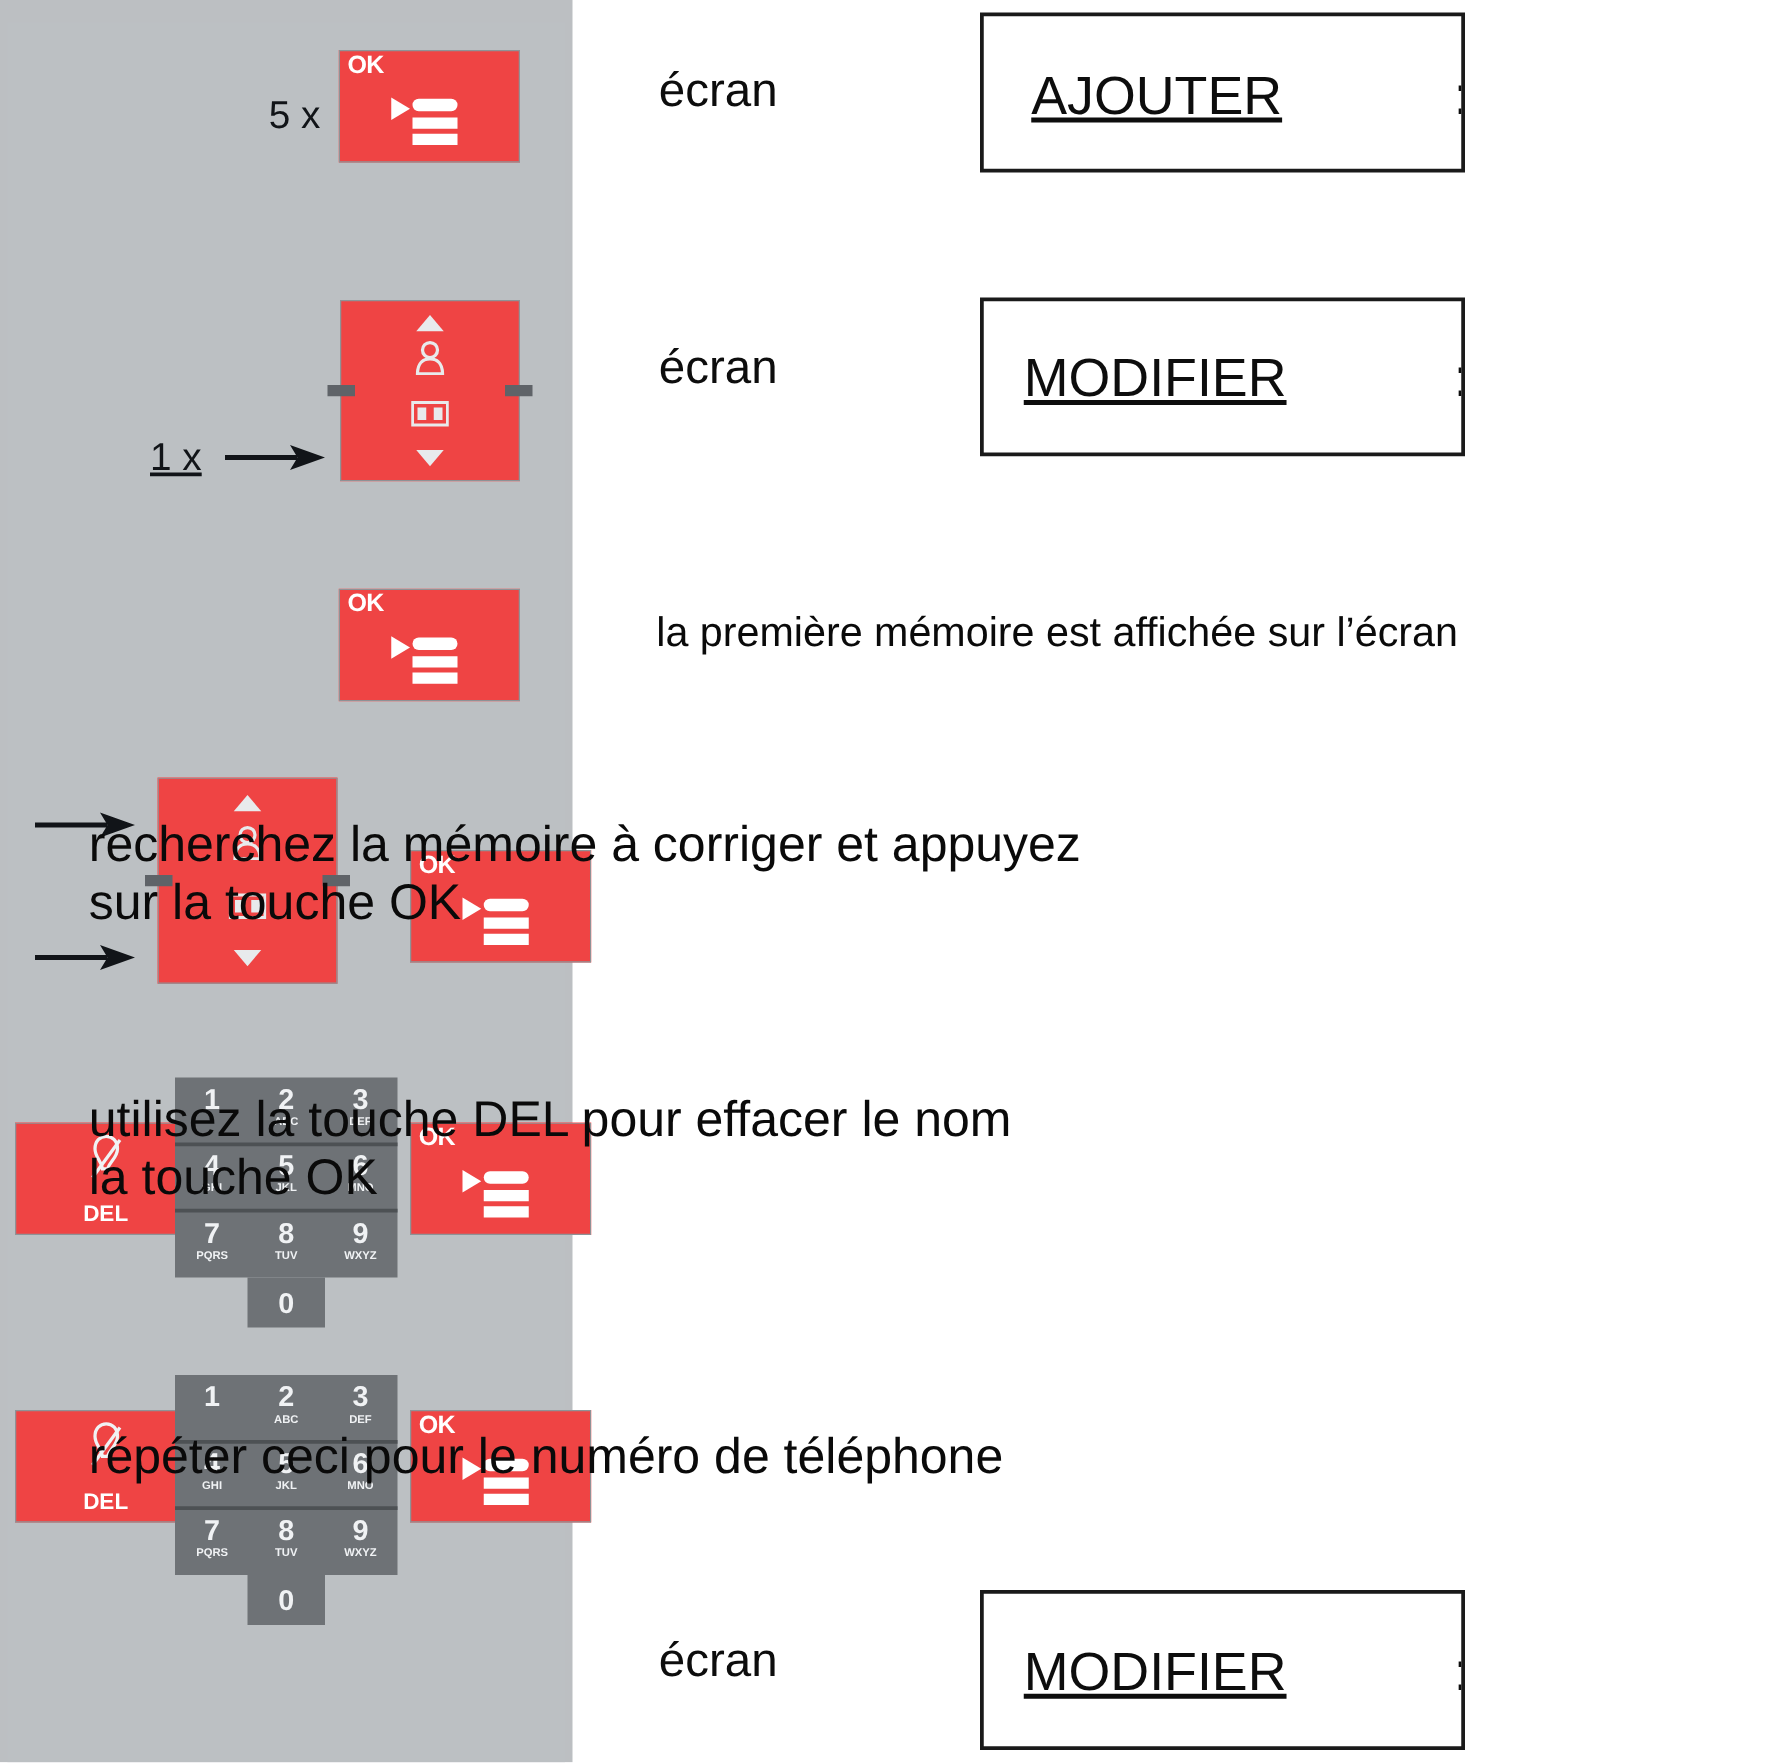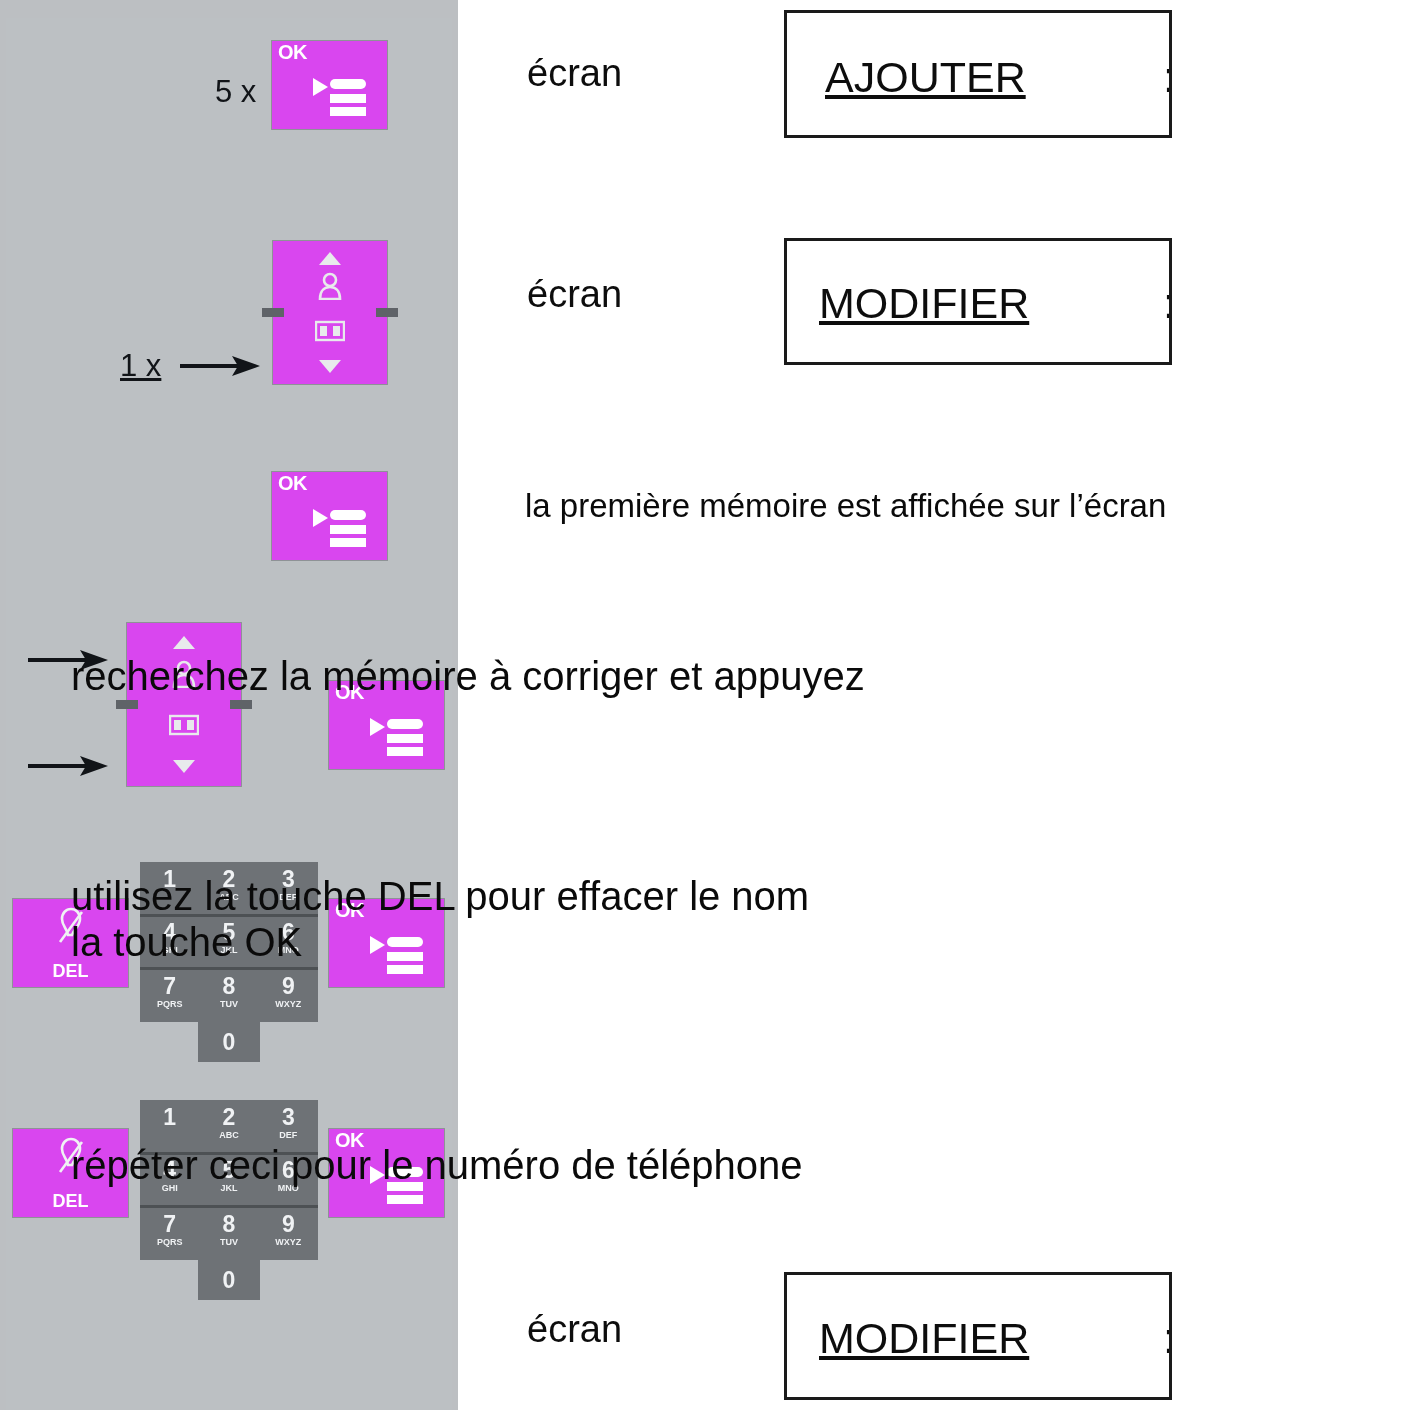--- a/index.html
+++ b/index.html
@@ -31,22 +31,23 @@
     left: 6px;
     top: 18px;
     width: 446px;
     height: 1392px;
     background: #bcc0c3;
   }
 
   
   .key {
     position: absolute;
-    background: #d946ef;
+    background: #ef4444;
     box-shadow: 0 0 0 1px #8e9296 inset;
+    padding-left: 28px;
   }
   .key-ok .ok-label {
     position: absolute;
     left: 7px;
     top: 2px;
     color: #ffffff;
     font-size: 20px;
     font-weight: bold;
     letter-spacing: -0.5px;
     line-height: 1;
@@ -297,20 +298,21 @@
     <svg class="menu-glyph" style="left:40px; top:32px;" width="62" height="48" viewBox="0 0 62 48">
       <polygon points="2,6 2,24 17,15" fill="#ffffff"></polygon>
       <rect x="19" y="7" width="36" height="10" rx="5" fill="#ffffff"></rect>
       <rect x="19" y="22" width="36" height="9" fill="#ffffff"></rect>
       <rect x="19" y="35" width="36" height="9" fill="#ffffff"></rect>
     </svg>
   </div>
 
   <div class="instr" style="left:28px; top:654px; font-size:40px;">
     <div>recherchez la mémoire à corriger et appuyez</div>
+    <div>sur la touche OK</div>
   </div>
 
   <div class="key key-del" style="left:12px; top:898px; width:117px; height:90px;">
     <svg style="position:absolute; left:50%; transform:translateX(-50%); top:8px;" width="34" height="40" viewBox="0 0 34 40">
       <path d="M17 3 C22 3 26 7 26 13 C26 20 20 23 18 29 L14 29 C13 22 8 20 8 13 C8 7 12 3 17 3 Z" fill="none" stroke="#f0f2f4" stroke-width="2.6"></path>
       <line x1="6" y1="36" x2="28" y2="6" stroke="#f0f2f4" stroke-width="2.6"></line>
     </svg>
     <span class="del-label" style="bottom:6px; font-size:18px;">DEL</span>
   </div>
 

